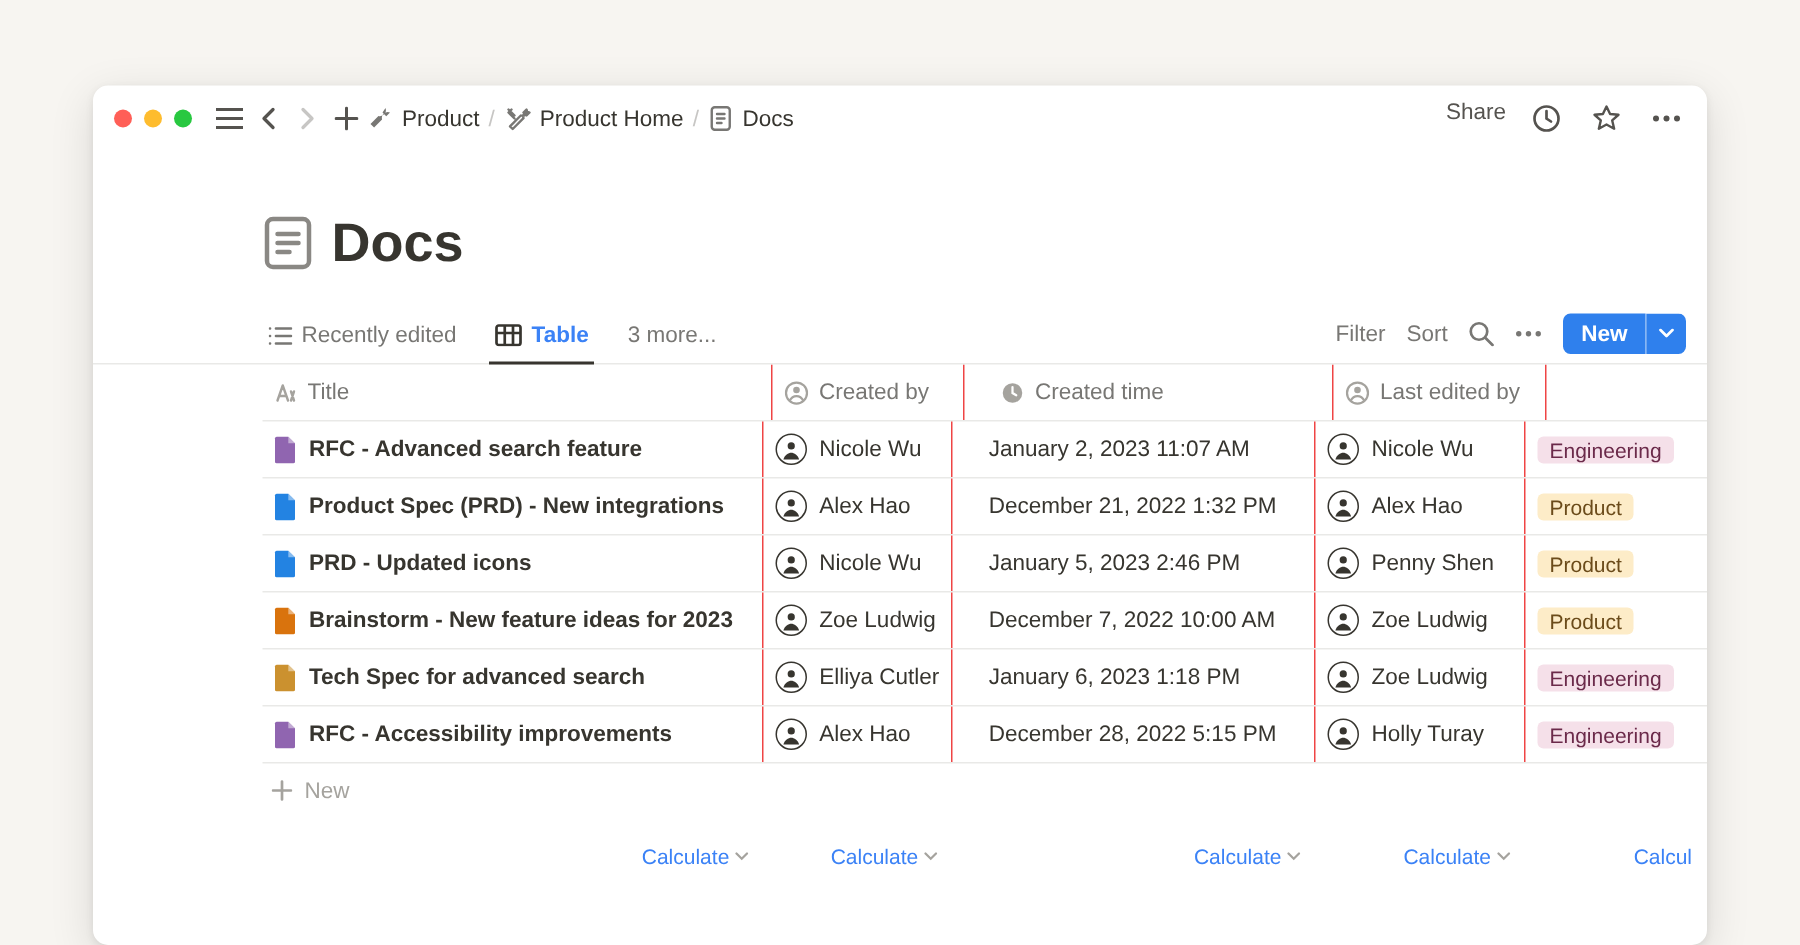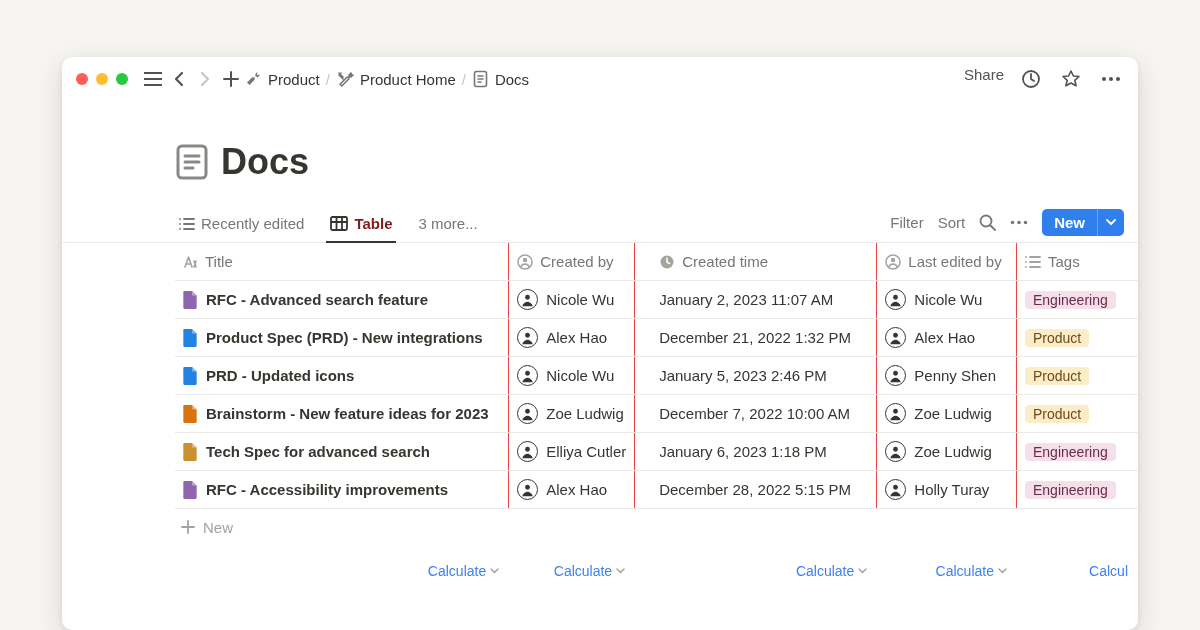--- a/index.html
+++ b/index.html
@@ -55,21 +55,21 @@
   display: flex; align-items: flex-end;
   padding: 28px 0 0 113px;
   border-bottom: 1px solid #e9e9e7;
   position: relative;
 }
 .view-tab {
   display: flex; align-items: center; gap: 6px;
   font-size: 15px; color: #787774;
   padding: 4px 4px 10px 4px; margin-right: 18px; cursor: pointer;
 }
-.view-tab.active { color: #7f1d1d; font-weight: 600; border-bottom: 2px solid #37352f; margin-bottom: -1px; padding-bottom: 9px; }
+.view-tab.active { color: #3b82f6; font-weight: 600; border-bottom: 2px solid #37352f; margin-bottom: -1px; padding-bottom: 9px; }
 .views-right {
   position: absolute; right: 0; bottom: 6px;
   display: flex; align-items: center; gap: 14px; color: #787774; font-size: 15px;
   padding-right: 14px;
 }
 .new-btn-group { display: flex; }
 .new-btn {
   background: #2f80ed; color: #fff; font-weight: 600; font-size: 15px;
   border-radius: 5px 0 0 5px; padding: 5px 12px; cursor: pointer; border: none;
 }
@@ -268,26 +268,20 @@
         <span>Created time</span>
       </div>
       <div class="th c-edited-by">
         <svg width="16" height="16" viewBox="0 0 16 16">
             <circle cx="8" cy="8" r="7" stroke="#a5a39e" stroke-width="1.5" fill="none"></circle>
             <circle cx="8" cy="6" r="2.2" fill="#a5a39e"></circle>
             <path d="M3.5 13c1-2 3-3 4.5-3s3.5 1 4.5 3" stroke="#a5a39e" stroke-width="1.5" fill="none"></path>
           </svg>
         <span>Last edited by</span>
       </div>
-      <div class="th c-tags">
-        <svg width="16" height="14" viewBox="0 0 16 14">
-            <path d="M5 2h10M5 7h10M5 12h10M1 2h.01M1 7h.01M1 12h.01" stroke="#a5a39e" stroke-width="1.8" stroke-linecap="round"></path>
-          </svg>
-        <span>Tags</span>
-      </div>
     </div>
 
     <div id="tbody">
         <div class="trow">
     <div class="td c-title">
       <svg class="doc-ico" viewBox="0 0 16 18">
               <path d="M3 1h7l4 4v11a1 1 0 0 1-1 1H3a1 1 0 0 1-1-1V2a1 1 0 0 1 1-1z" fill="#9065b0"></path>
               <path d="M10 1v4h4" fill="rgba(255,255,255,0.45)"></path>
             </svg>
       <span class="pname">RFC - Advanced search feature</span>

